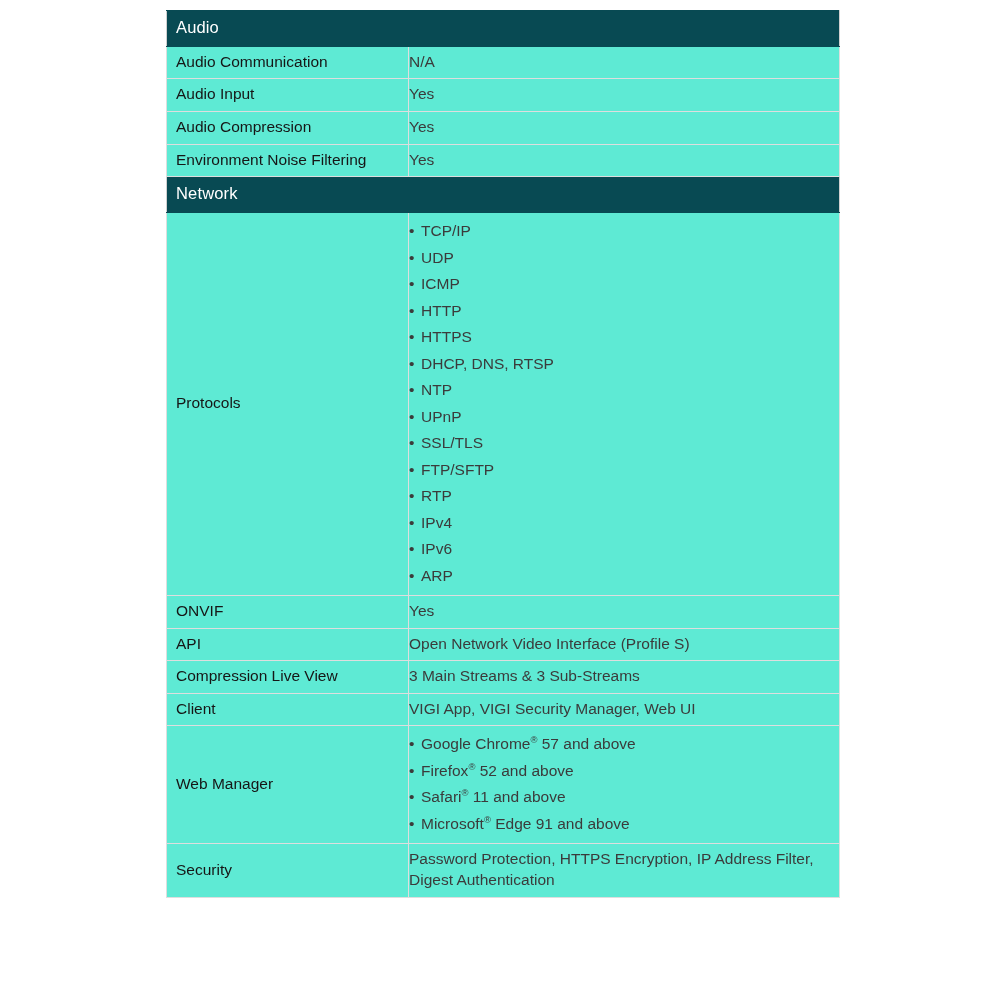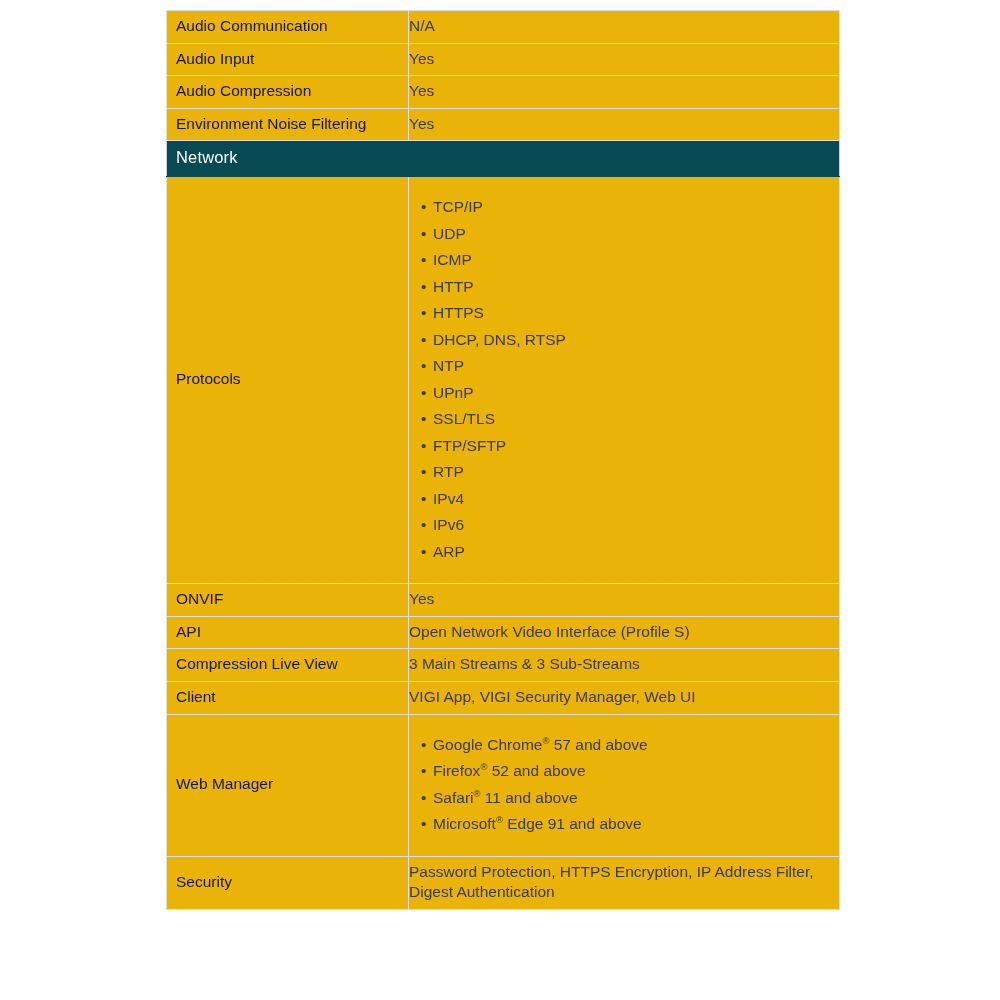--- a/index.html
+++ b/index.html
@@ -39,40 +39,40 @@
     padding: 7px 0 8px 9px;
     letter-spacing: 0.15px;
     border: 1px solid #084a53;
     border-left: 1px solid #d0d0d0;
     border-right: 1px solid #d0d0d0;
   }
 
   tr.spec-row > td {
     border: 1px solid #dedede;
     vertical-align: middle;
-    background: #eab308;
+    background: #5eead4;
   }
 
   td.cell-label {
     padding: 5px 8px 6px 9px;
     font-size: 15.5px;
     line-height: 1.33;
     color: #161616;
   }
 
   td.cell-value {
     padding: 5px 8px 6px 0;
     font-size: 15.5px;
     line-height: 1.33;
     color: #3b3b3b;
   }
 
   td.cell-value .bullet-list {
     list-style: none;
-    margin: 12px;
+    margin: 0;
     padding: 0;
   }
 
   td.cell-value .bullet-list li {
     position: relative;
     padding-left: 12px;
     margin: 0;
     line-height: 26.5px;
     font-size: 15.5px;
     color: #3b3b3b;
@@ -114,20 +114,23 @@
 <body>
 
 <div id="spec-sheet">
   <table class="spec-table">
     <colgroup>
       <col class="col-label">
       <col class="col-value">
     </colgroup>
     <tbody>
 
+      <tr class="section-row">
+        <td class="section-header" colspan="2">Audio</td>
+      </tr>
 
       <tr class="spec-row">
         <td class="cell-label">Audio Communication</td>
         <td class="cell-value">N/A</td>
       </tr>
       <tr class="spec-row">
         <td class="cell-label">Audio Input</td>
         <td class="cell-value">Yes</td>
       </tr>
       <tr class="spec-row">

